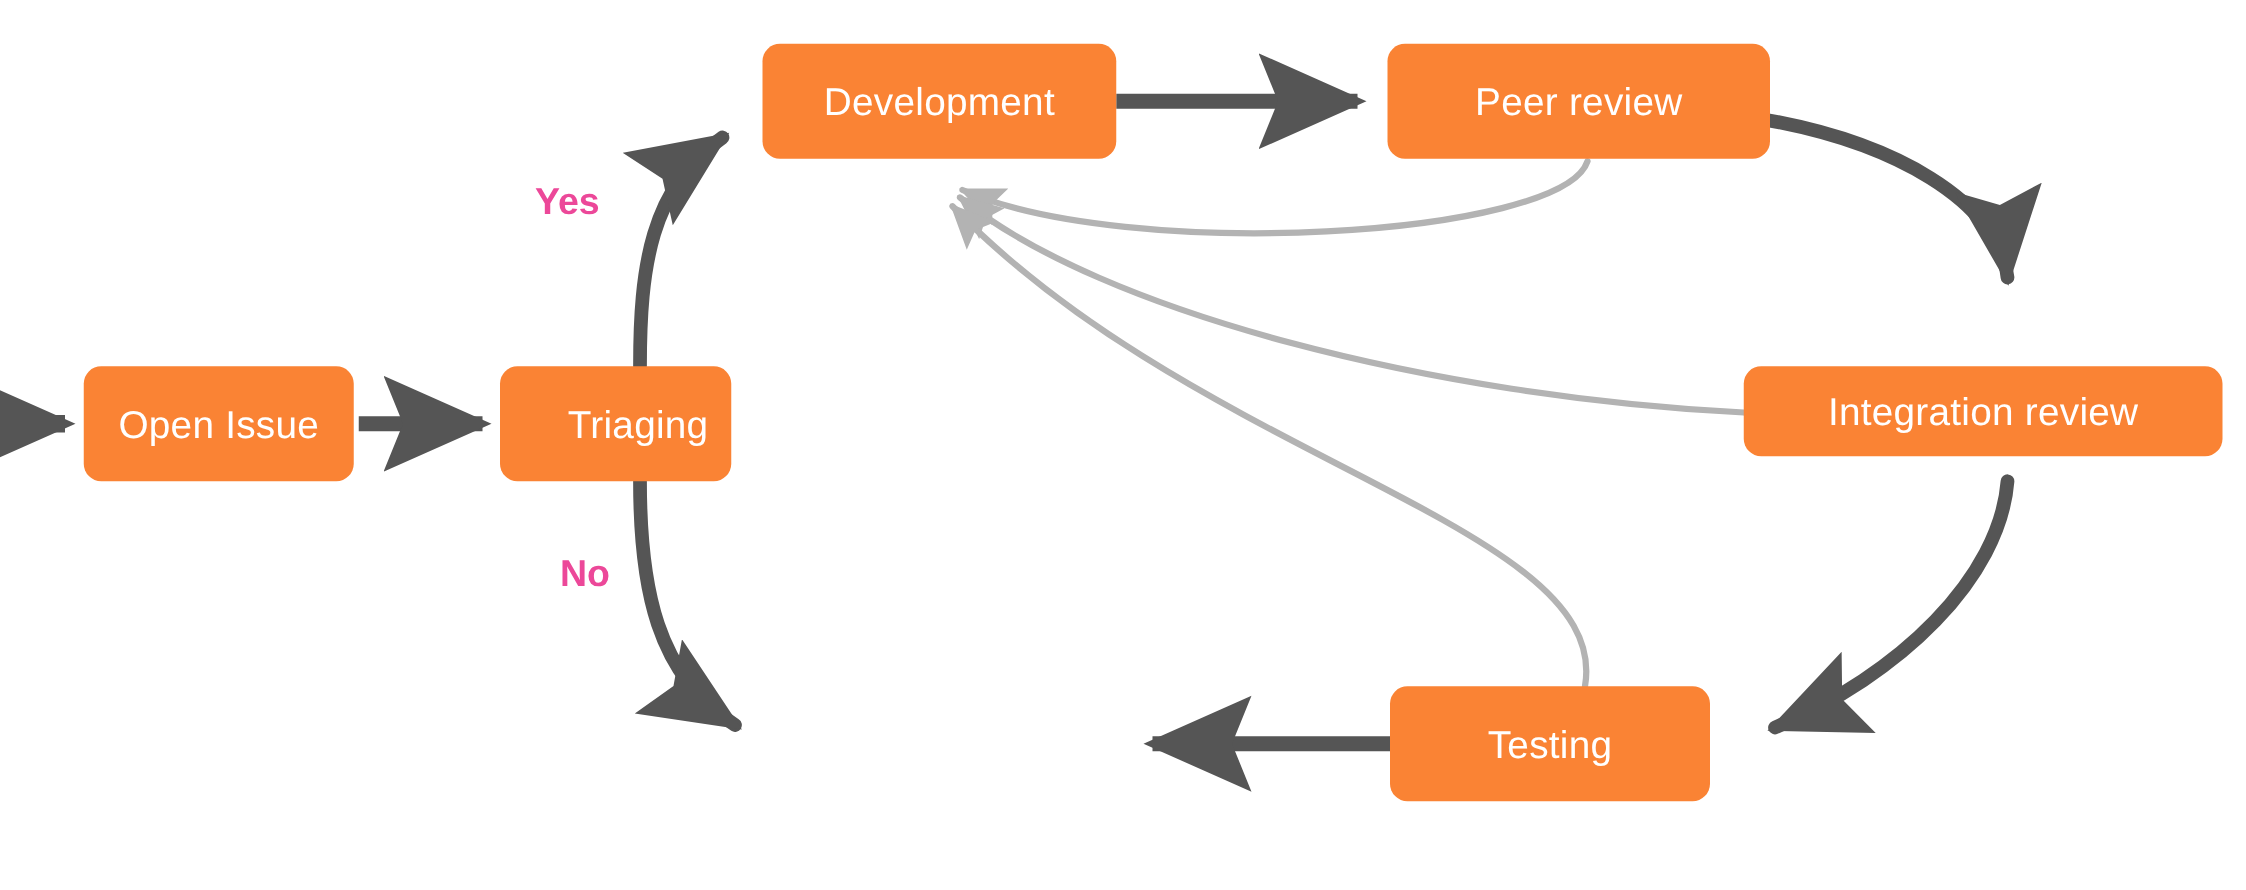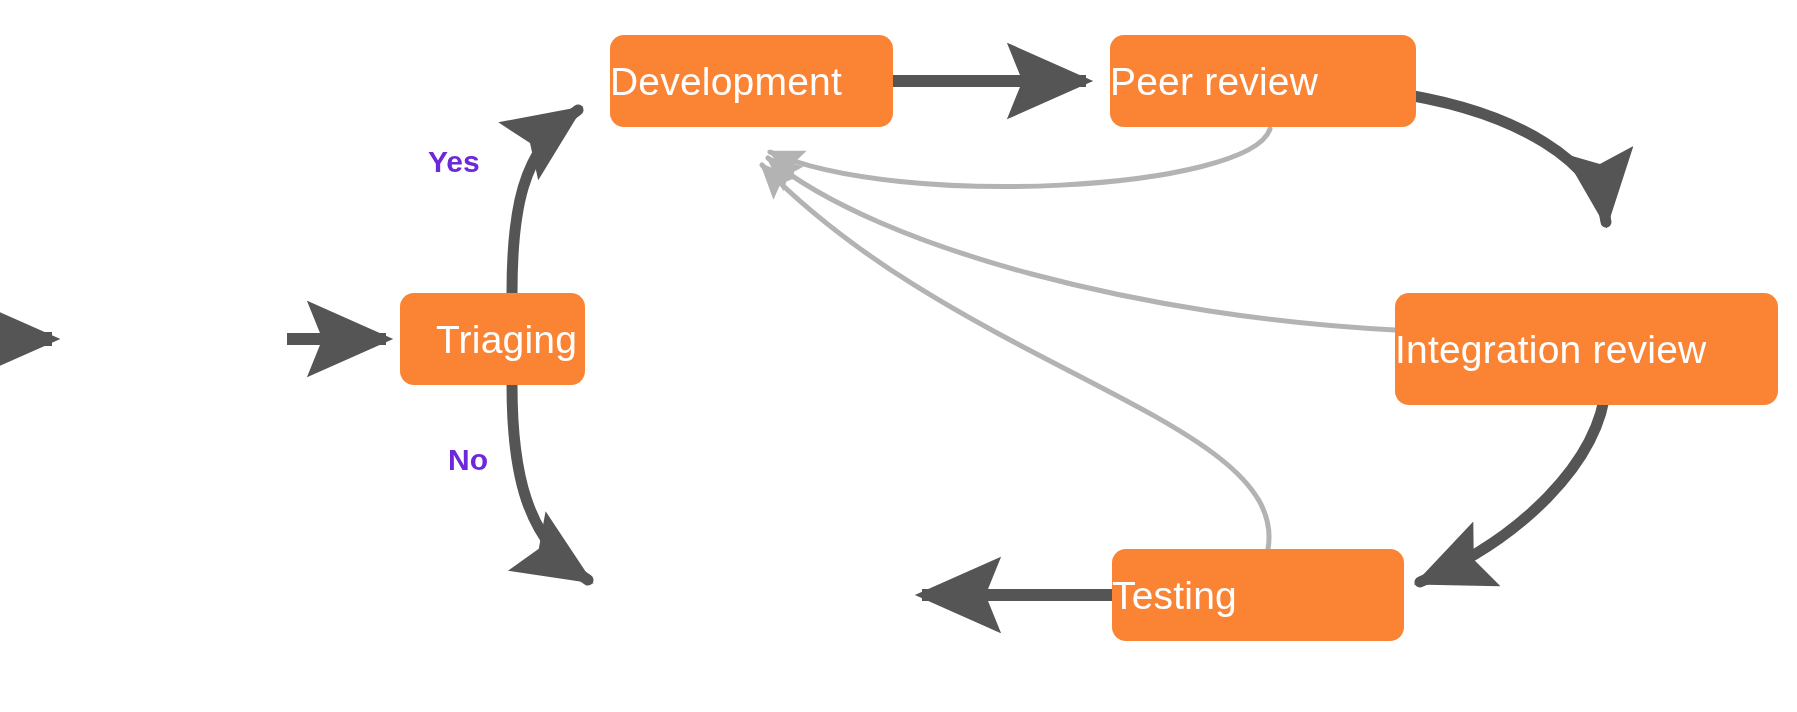--- a/index.html
+++ b/index.html
@@ -24,33 +24,33 @@
     width: 1797px;
     height: 712px;
   }
   .node {
     position: absolute;
     box-sizing: border-box;
     background: #FA8334;
     border-radius: 14px;
     display: flex;
     align-items: center;
-    justify-content: flex-start;
+    justify-content: center;
     color: #ffffff;
-    font-size: 39px;
+    font-size: 31px;
     font-weight: 400;
     font-family: "Liberation Sans", sans-serif;
     letter-spacing: 0.2px;
     line-height: 1;
     white-space: nowrap;
     z-index: 3;
   }
   .edge-label {
     position: absolute;
-    color: #6d28d9;
+    color: #ec4899;
     font-size: 30px;
     font-weight: 700;
     font-family: "Liberation Sans", sans-serif;
     white-space: nowrap;
     z-index: 4;
   }
 </style>
 </head>
 <body>
 
@@ -82,38 +82,41 @@
 
     <path d="M1112,595 L922,595" fill="none" stroke="#555555" stroke-width="12" marker-end="url(#arrow-dark)"></path>
 
     <path d="M1270,129 C1250,190 900,210 770,152" fill="none" stroke="#b3b3b3" stroke-width="5" stroke-linecap="round" marker-end="url(#arrow-gray)"></path>
 
     <path d="M1395,330 C1150,318 880,250 768,158" fill="none" stroke="#b3b3b3" stroke-width="5" stroke-linecap="round" marker-end="url(#arrow-gray)"></path>
 
     <path d="M1268,549 C1290,420 960,370 762,165" fill="none" stroke="#b3b3b3" stroke-width="5" stroke-linecap="round" marker-end="url(#arrow-gray)"></path>
   </svg>
 
+  <div class="node" style="left:67px;  top:293px; width:216px; height:92px;">
+    <span>Open Issue</span>
+  </div>
 
   <div class="node" style="left:400px; top:293px; width:185px; height:92px;padding-left:36px;">
     <span>Triaging</span>
   </div>
 
   <div class="node" style="left:610px; top:35px;  width:283px; height:92px;">
     <span>Development</span>
   </div>
 
   <div class="node" style="left:1110px; top:35px; width:306px; height:92px;">
     <span>Peer review</span>
   </div>
 
-  <div class="node" style="left:1395px; top:293px; width:383px; height:112px;">
+  <div class="node" style="left:1395px; top:293px; width:383px; height:72px;">
     <span>Integration review</span>
   </div>
 
-  <div class="node" style="left:1112px; top:549px; width:292px; height:92px;">
+  <div class="node" style="left:1112px; top:549px; width:256px; height:92px;">
     <span>Testing</span>
   </div>
 
 
   <div class="edge-label" style="left:428px; top:145px;">Yes</div>
 
   <div class="edge-label" style="left:448px; top:443px;">No</div>
 
 </div>
 

